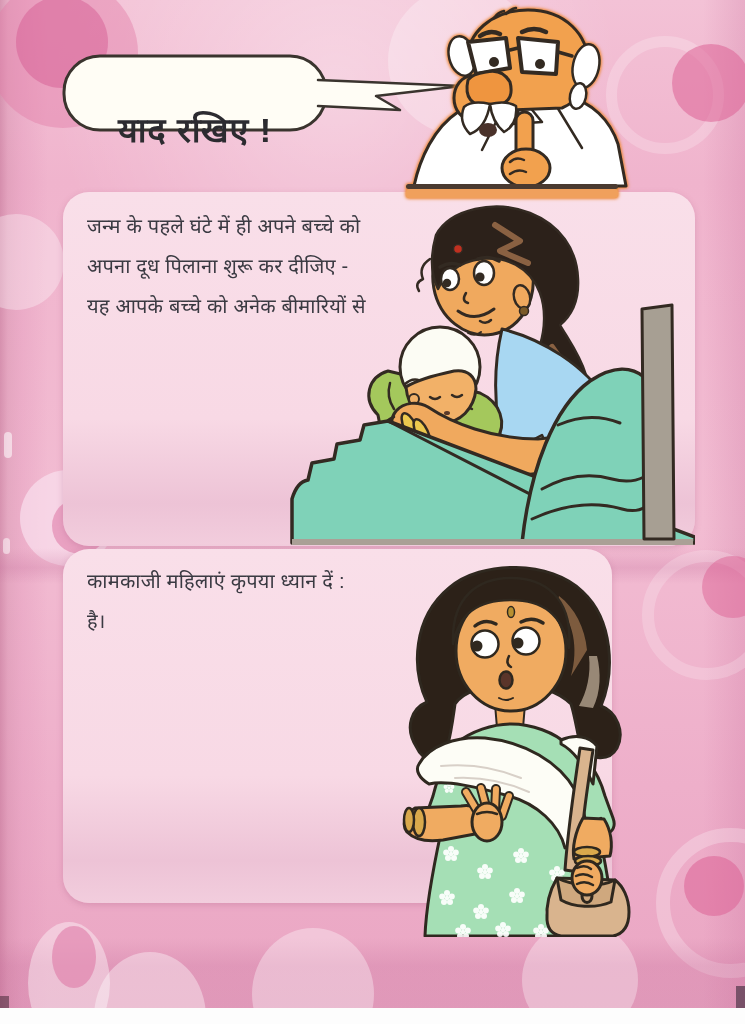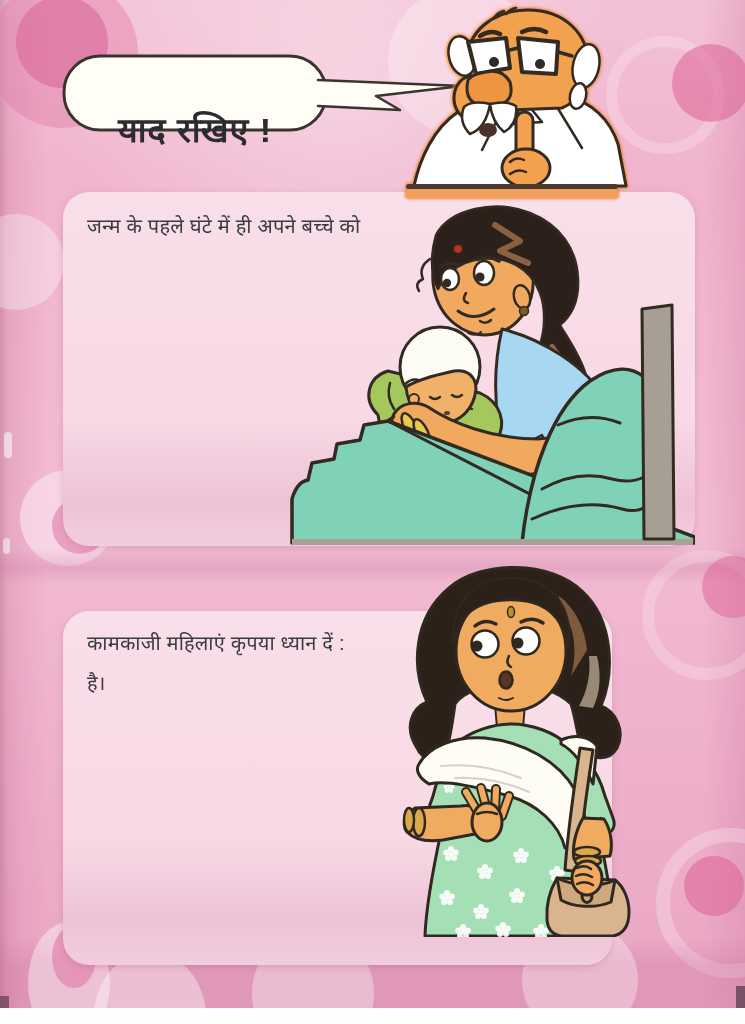--- a/index.html
+++ b/index.html
@@ -13,21 +13,21 @@
           linear-gradient(180deg, #f3c2d6 0%, #f0b4cd 18%, #f2bcd2 52%, #eeafca 78%, #eaa6c3 100%);}
   .decor{position:absolute;inset:0;pointer-events:none;}
   .bub{position:absolute;border-radius:50%;}
   .ring{position:absolute;border-radius:50%;background:transparent;}
   .band{position:absolute;left:0;width:745px;}
   .edgework{position:absolute;}
   .panel{position:absolute;border-radius:26px;
          background:linear-gradient(180deg,#f9dfe9 0%,#f8d9e5 64%,#edc3d6 88%,#f2cddd 100%);
          box-shadow:0 2px 6px rgba(160,80,120,.25);}
   .panel1{left:63px;top:192px;width:632px;height:354px;}
-  .panel2{left:63px;top:611px;width:549px;height:354px;}
+  .panel2{left:63px;top:549px;width:549px;height:354px;}
   .panel-text{position:absolute;left:24px;top:14px;width:400px;
               font-size:20px;line-height:40px;color:#3a3a42;font-weight:400;letter-spacing:.2px;}
   .panel2 .panel-text{top:12px;}
   .bubble-shape{position:absolute;left:58px;top:50px;}
   .bubble-text{position:absolute;left:64px;top:56px;width:262px;height:74px;
                display:flex;align-items:center;justify-content:center;
                font-size:34px;font-weight:bold;color:#2c2b30;letter-spacing:1px;margin-top:36px;}
   .doctor{position:absolute;left:406px;top:2px;
           filter:drop-shadow(0 0 1.6px #ee8a38) drop-shadow(0 0 1.6px #ee8a38);}
   .mother{position:absolute;left:290px;top:197px;}
@@ -62,20 +62,22 @@
       <div class="bub" style="left:522px;top:922px;width:116px;height:116px;background:rgba(255,255,255,.32);"></div>
       <div class="edgework" style="left:0;top:996px;width:9px;height:12px;background:rgba(70,40,55,.55);"></div>
       <div class="edgework" style="left:736px;top:986px;width:9px;height:24px;background:rgba(55,40,55,.6);"></div>
       <div class="edgework" style="left:4px;top:432px;width:8px;height:26px;border-radius:6px;background:rgba(255,255,255,.55);"></div>
       <div class="edgework" style="left:3px;top:538px;width:7px;height:16px;border-radius:6px;background:rgba(255,255,255,.5);"></div>
     </div>
 
     <section class="panel panel1">
       <div class="panel-text">
         <div>जन्म के पहले घंटे में ही अपने बच्चे को</div>
+        <div>अपना दूध पिलाना शुरू कर दीजिए -</div>
+        <div>यह आपके बच्चे को अनेक बीमारियों से</div>
       </div>
     </section>
 
     <svg class="mother" width="405" height="349" viewBox="0 0 405 349" stroke-linecap="round" stroke-linejoin="round">
       <g stroke="#332a22" stroke-width="3" fill="none">
 
         <ellipse cx="193" cy="82" rx="50" ry="56" transform="rotate(-10 193 82)" fill="#f0a95e"></ellipse>
 
         <path d="M146 38 C160 12 205 2 240 16 C270 28 287 52 288 82 C289 102 282 118 270 128 C278 142 290 158 296 178 C304 202 304 228 298 246 C290 238 282 222 278 204 C272 180 262 160 250 148 C255 132 256 112 250 96 C240 70 215 58 190 62 C170 65 155 76 148 92 C140 76 141 56 146 38 Z" fill="#2c211a" stroke-width="2.5"></path>
         <path d="M205 28 L230 44 L210 54 L238 66" stroke="#8a6142" stroke-width="6"></path>

